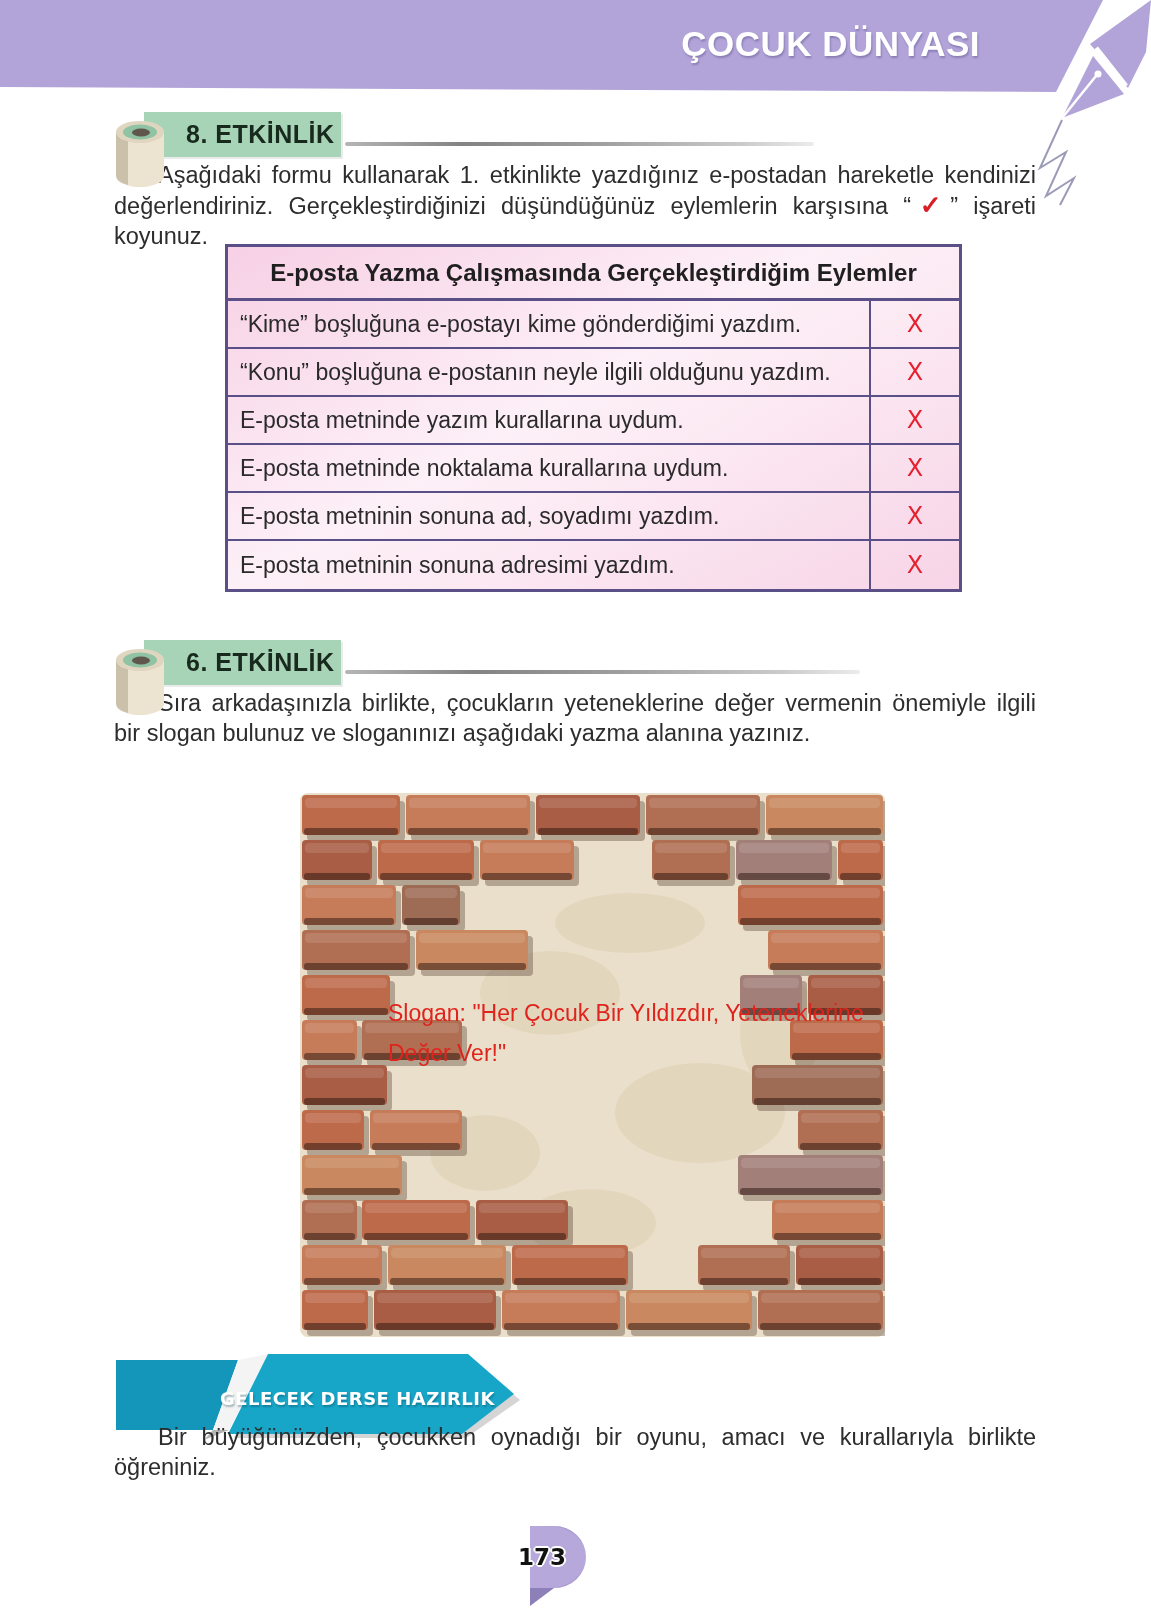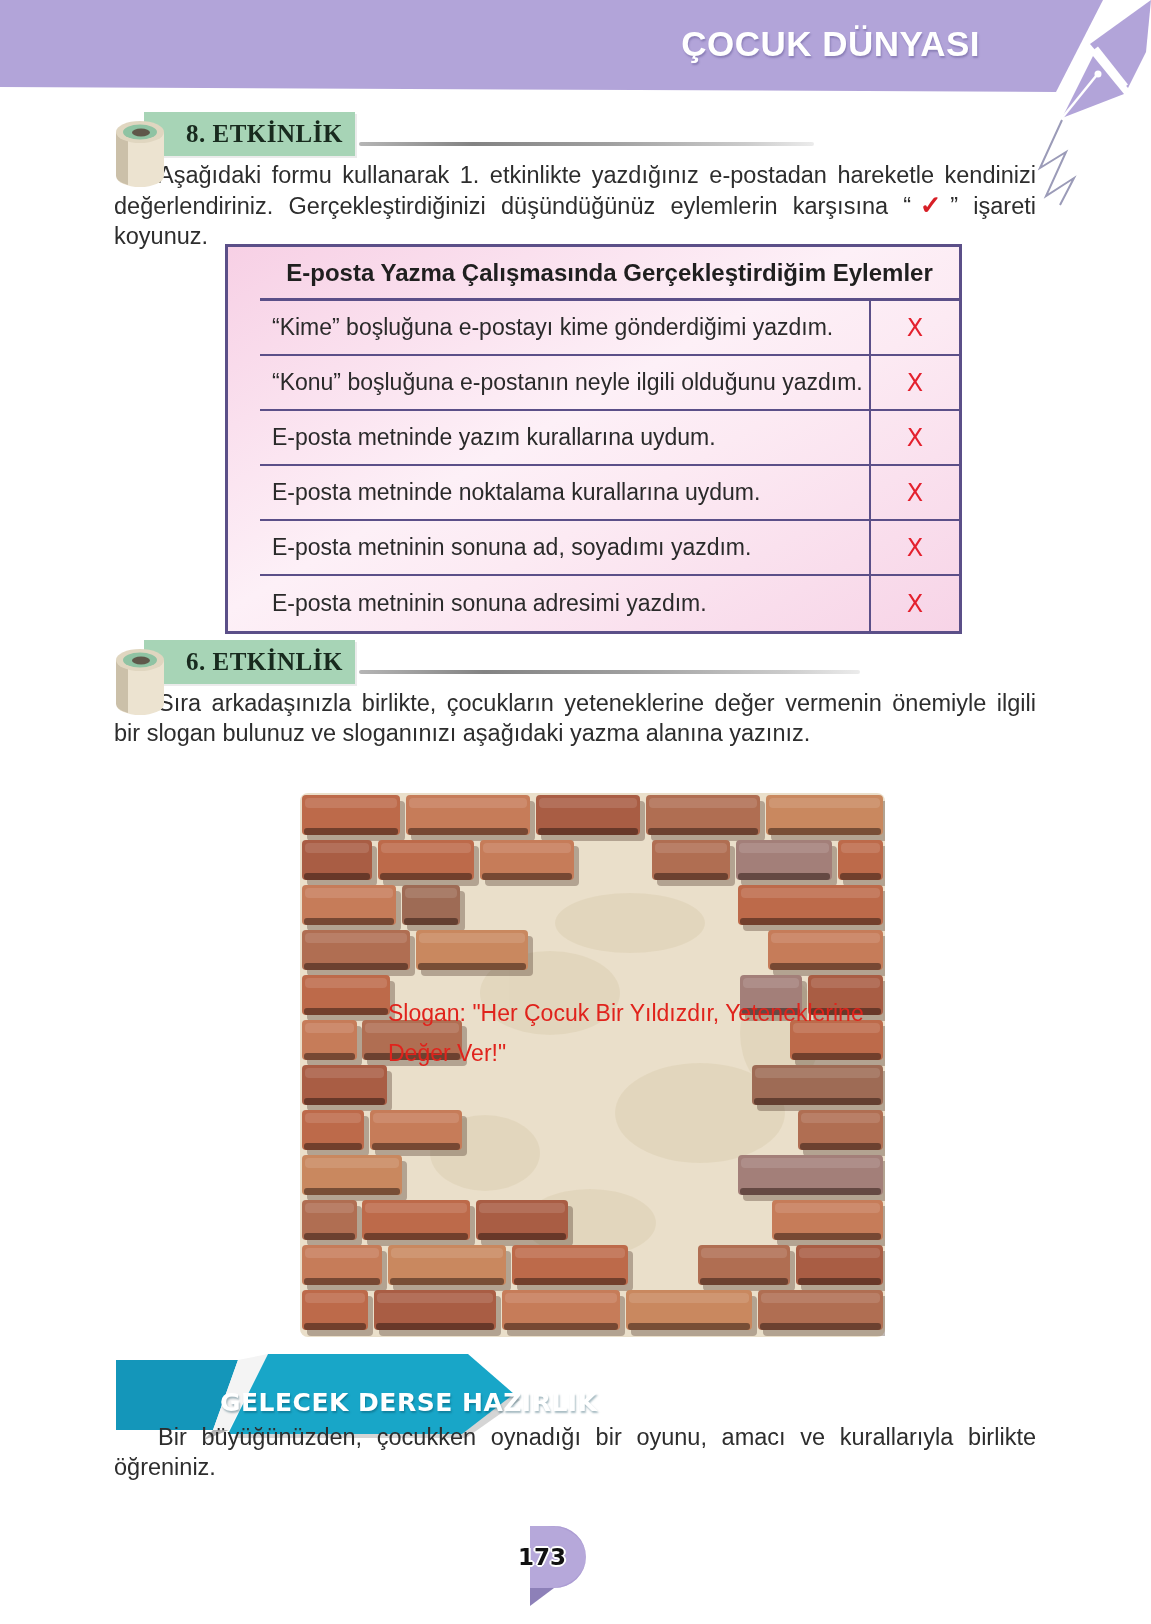--- a/index.html
+++ b/index.html
@@ -12,50 +12,49 @@
   #top-banner-svg { position:absolute; left:0; top:0; width:1151px; height:210px; }
   #page-title {
     position:absolute; top:24px; left:0; width:980px; text-align:right;
     font-family:Liberation Sans, sans-serif; font-weight:bold; font-size:35px;
     color:#ffffff; letter-spacing:0.5px; text-shadow:1px 2px 2px rgba(90,80,140,.45);
   }
   
   .act-header { position:absolute; display:flex; align-items:flex-start; }
   .scroll-icon { width:64px; height:86px; margin-right:-28px; position:relative; z-index:2; flex:0 0 auto; }
   .act-label {
-    background:#a7d4b6; padding:8px 12px 8px 42px; z-index:1;
-    font-family:Liberation Serif, serif; font-weight:bold; font-size:25px;
+    background:#a7d4b6; padding:8px 6px 8px 42px; z-index:1;
+    font-family:Liberation Sans, sans-serif; font-weight:bold; font-size:25px;
     color:#182a1e; letter-spacing:0.5px; white-space:nowrap;
     box-shadow:2px 2px 0 rgba(0,0,0,0.08);
   }
   .act-line {
     flex:1; height:4px; margin-left:4px; margin-top:30px; border-radius:3px;
     background:linear-gradient(90deg,#a8a8a8,#6d6d6d 25%,#8f8f8f 55%,#c2c2c2 85%,#e8e8e8);
     opacity:.85;
   }
   
   .para {
     position:absolute; width:922px; left:114px;
     font-size:23.5px; line-height:30px; color:#2d2d2d;
     text-align:justify; text-indent:44px;
   }
   .check-inline { color:#d71f26; font-weight:bold; font-size:26px; }
   
   #actions-table {
     position:absolute; left:225px; top:244px; width:737px;
     border:3px solid #5b4f88;
     background:linear-gradient(150deg,#f7d0e5 0%, #fdf0f7 45%, #fceaf3 60%, #f7d4e7 100%);
-    padding-left:32px;
   }
   .t-head {
     height:54px; display:flex; align-items:center; justify-content:center;
     font-weight:bold; font-size:24px; color:#1f1f1f;
     border-bottom:3px solid #5b4f88;
   }
-  .t-row { display:flex; height:55px; border-bottom:2px solid #5b4f88; }
+  .t-row { display:flex; height:48px; border-bottom:2px solid #5b4f88; }
   .t-row:last-child { border-bottom:none; }
   .t-label {
     flex:1; display:flex; align-items:center; padding-left:12px;
     font-size:23px; color:#2a2a2a;
   }
   .t-mark {
     width:90px; border-left:2px solid #5b4f88; display:flex;
     align-items:center; justify-content:center;
     font-size:24px; color:#e4212e; font-family:"DejaVu Sans", sans-serif;
   }
@@ -65,21 +64,21 @@
   #slogan-text {
     position:absolute; left:88px; top:200px; width:516px; z-index:3;
     font-size:23px; line-height:40px; color:#e0231c; text-align:left;
     font-family:"Liberation Sans", sans-serif;
   }
   
   #prep-banner { position:absolute; left:116px; top:1354px; width:410px; height:92px; }
   #prep-banner svg { width:410px; height:92px; display:block; }
   #prep-label {
     position:absolute; left:104px; top:34px; width:254px; text-align:center;
-    font-family:"DejaVu Sans", sans-serif; font-weight:bold; font-size:25px;
+    font-family:"DejaVu Sans", sans-serif; font-weight:bold; font-size:18px;
     color:#ffffff; letter-spacing:0.5px; text-shadow:1px 2px 2px rgba(0,60,80,.35);
     white-space:nowrap;
   }
   
   #page-badge { position:absolute; left:518px; top:1524px; width:80px; height:86px; }
   #page-badge svg { width:80px; height:86px; display:block; }
   #page-number {
     position:absolute; left:0; top:20px; width:64px; text-align:left;
     font-family:"DejaVu Sans", sans-serif; font-weight:bold; font-size:23px; color:#111;
     text-shadow:-2px 0 #fff, 2px 0 #fff, 0 -2px #fff, 0 2px #fff,

